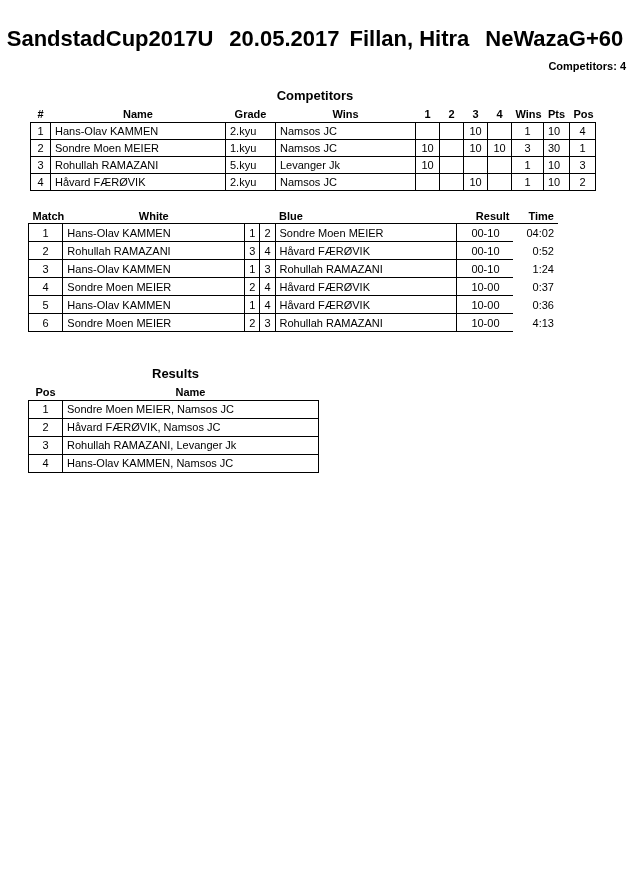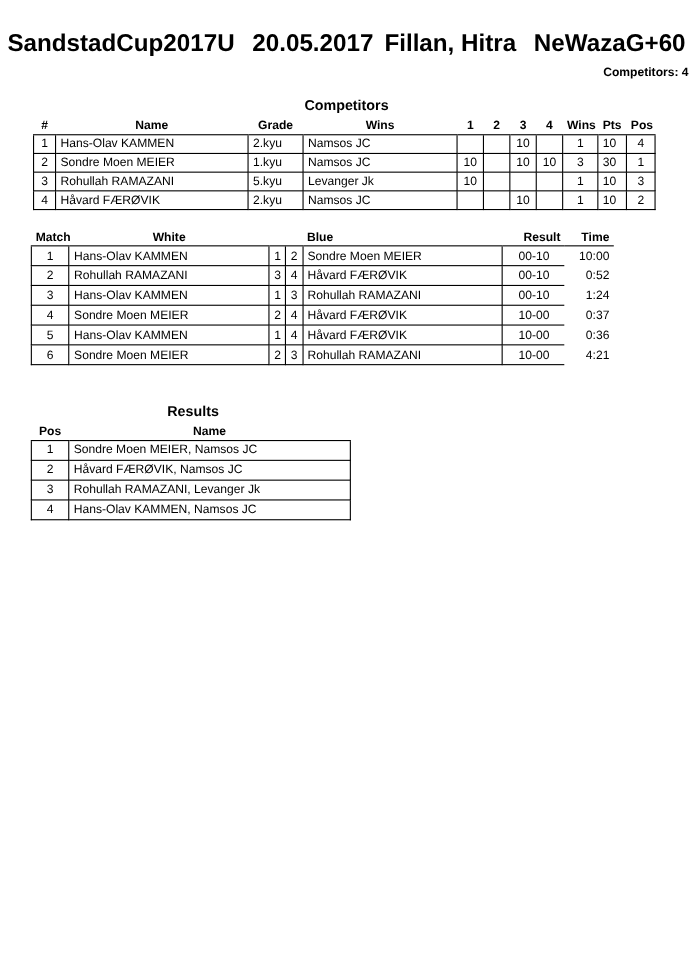--- a/index.html
+++ b/index.html
@@ -260,21 +260,21 @@
         </tr>
       </thead>
       <tbody>
         <tr>
           <td class="m-match">1</td>
           <td class="m-white">Hans-Olav KAMMEN</td>
           <td class="m-ws">1</td>
           <td class="m-bs">2</td>
           <td class="m-blue">Sondre Moen MEIER</td>
           <td class="m-result">00-10</td>
-          <td class="m-time">10:00</td>
+          <td class="m-time">04:02</td>
         </tr>
         <tr>
           <td class="m-match">2</td>
           <td class="m-white">Rohullah RAMAZANI</td>
           <td class="m-ws">3</td>
           <td class="m-bs">4</td>
           <td class="m-blue">Håvard FÆRØVIK</td>
           <td class="m-result">00-10</td>
           <td class="m-time">0:52</td>
         </tr>
@@ -305,21 +305,21 @@
           <td class="m-result">10-00</td>
           <td class="m-time">0:36</td>
         </tr>
         <tr>
           <td class="m-match">6</td>
           <td class="m-white">Sondre Moen MEIER</td>
           <td class="m-ws">2</td>
           <td class="m-bs">3</td>
           <td class="m-blue">Rohullah RAMAZANI</td>
           <td class="m-result">10-00</td>
-          <td class="m-time">4:21</td>
+          <td class="m-time">4:13</td>
         </tr>
       </tbody>
     </table>
   </div>
 
   <div class="block-space-3"></div>
 
   <div class="section-title" style="text-align:left; margin-left:152px;">Results</div>
 
   <div class="results-wrap">

